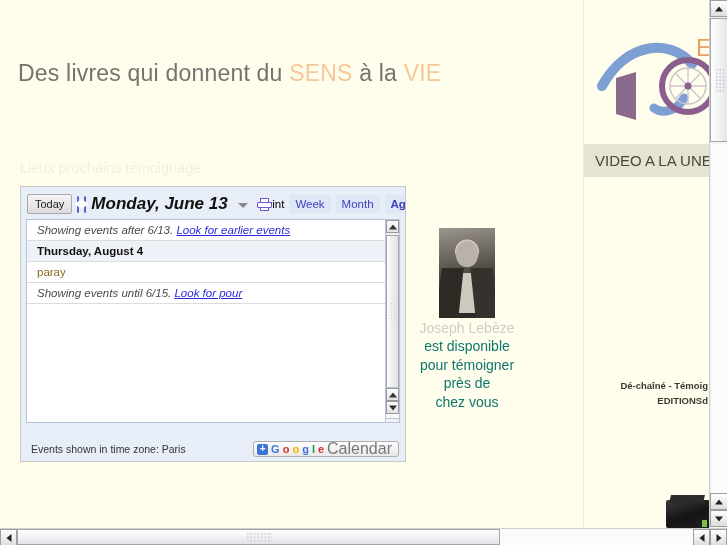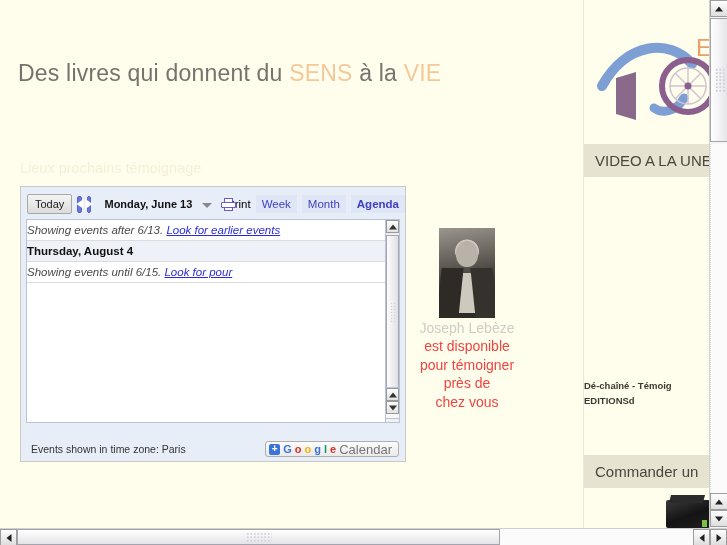--- a/index.html
+++ b/index.html
@@ -87,24 +87,25 @@
     top: 50%; left: 50%;
     transform: translate(-50%,-50%);
     width: 0; height: 0;
     border-top: 5px solid transparent;
     border-bottom: 5px solid transparent;
   }
   .nav-prev::after { border-right: 7px solid #fff; }
   .nav-next::after { border-left: 7px solid #fff; }
 
   #gcal-date {
-    font-size: 11px;
+    font-size: 17px;
     font-weight: bold;
     color: #111;
-    margin-left: 8px;
+    margin-left: 0;
+    font-style: italic;
   }
   .caret-down {
     width: 0; height: 0;
     border-left: 5px solid transparent;
     border-right: 5px solid transparent;
     border-top: 5px solid #888;
     margin: 3px 2px 0 5px;
   }
   .printer-icon { width: 15px; height: 13px; position: relative; margin-left: 2px; }
   .printer-icon .body {
@@ -135,20 +136,21 @@
     position: absolute;
     left: 5px; top: 32px;
     width: 361px; height: 204px;
     background: #fff;
     border: 1px solid #b9c2d6;
     overflow: hidden;
   }
   .agenda-row {
     height: 21px;
     line-height: 21px;
+    padding-left: 10px;
     font-size: 11.5px;
     border-bottom: 1px solid #dcdcdc;
     white-space: nowrap;
     overflow: hidden;
   }
   .agenda-note { font-style: italic; color: #4a4a4a; background: #fff; }
   .agenda-note a { color: #2b2bdd; }
   .agenda-day { font-weight: bold; color: #111; background: #eef1f8; }
   .agenda-event { color: #8a6a22; background: #fff; }
   #agenda-blank { background: #fff; height: 120px; }
@@ -217,21 +219,21 @@
   }
   #gcal-badge .plus {
     width: 11px; height: 11px;
     background: #3a74d8;
     border-radius: 2px;
     color: #fff; font-size: 10px; line-height: 10px;
     text-align: center; font-weight: bold;
   }
   #gcal-badge .g { font-size: 11px; font-weight: bold; }
   .g1{color:#3b73d8}.g2{color:#d93025}.g3{color:#f4b400}.g4{color:#3b73d8}.g5{color:#0f9d58}.g6{color:#d93025}
-  #gcal-badge .cal { font-size: 13px; color: #777; }
+  #gcal-badge .cal { font-size: 16px; color: #777; }
 
   
   #promo {
     position: absolute;
     left: 408px; top: 228px;
     width: 118px;
     text-align: center;
   }
   #promo-photo {
     width: 56px; height: 90px;
@@ -267,21 +269,21 @@
     background: #35312c;
     transform: skewX(6deg);
   }
   #promo-name {
     font-size: 14px;
     color: #cfcdc6;
     line-height: 17px;
   }
   .promo-line {
     font-size: 14px;
-    color: #ef4444;
+    color: #0f766e;
     line-height: 18.5px;
   }
 
   
   #rightcol {
     position: absolute;
     left: 583px; top: 0;
     width: 126px; height: 528px;
     background: #fffdeb;
     border-left: 1px solid #efe9cf;
@@ -300,20 +302,21 @@
     padding: 8px 0 8px 11px;
     white-space: nowrap;
     overflow: hidden;
   }
   #panel-video-title { top: 144px; }
   #panel-order-title { top: 455px; }
   #book-caption {
     position: absolute;
     left: 0; top: 378px;
     width: 126px;
+    text-align: right;
     padding-right: 2px;
     font-size: 9.5px;
     font-weight: bold;
     color: #3d3a33;
     line-height: 15px;
     white-space: nowrap;
     overflow: hidden;
   }
   #book-thumb {
     position: absolute;
@@ -433,20 +436,21 @@
         </div>
         <div id="print-label">Print</div>
         <div class="view-btn">Week</div>
         <div class="view-btn">Month</div>
         <div class="view-btn active">Agenda</div>
       </div>
 
       <div id="gcal-list">
         <div class="agenda-row agenda-note"><span>Showing events after 6/13. </span><a href="#">Look for earlier events</a></div>
         <div class="agenda-row agenda-day">Thursday, August 4</div>
+        <div class="agenda-row agenda-event">paray</div>
         <div class="agenda-row agenda-note"><span>Showing events until 6/15. </span><a href="#">Look for pour</a></div>
         <div id="agenda-blank"></div>
       </div>
 
       <div id="gcal-scroll">
         <div class="sb-arrow sb-up"></div>
         <div id="gcal-thumb">
             <div class="grip"></div>
           </div>
       </div>
@@ -503,21 +507,20 @@
         </svg>
       </div>
 
       <div class="panel-title" id="panel-video-title">VIDEO A LA UNE</div>
 
       <div id="book-caption">
         <div>Dé-chaîné - Témoig</div>
         <div>EDITIONSd</div>
       </div>
 
-      <div class="panel-title" id="panel-order-title">Commander un</div>
 
       <div id="book-thumb"></div>
     </div>
 
   </div>
 
   <div id="vscroll">
     <div class="osb-btn osb-up"></div>
     <div id="vthumb">
         <div class="grip"></div>

